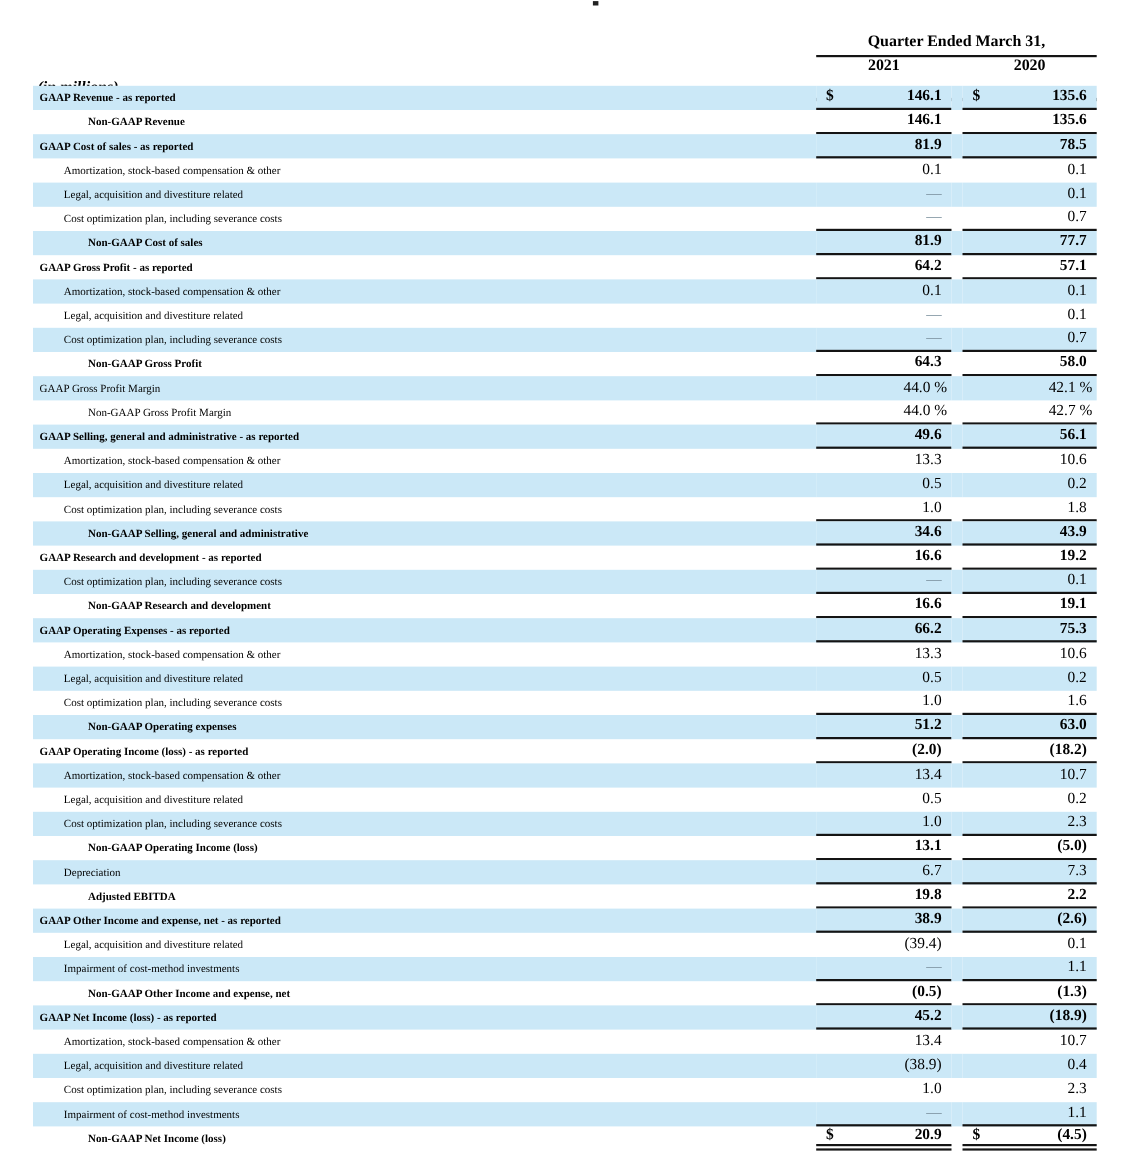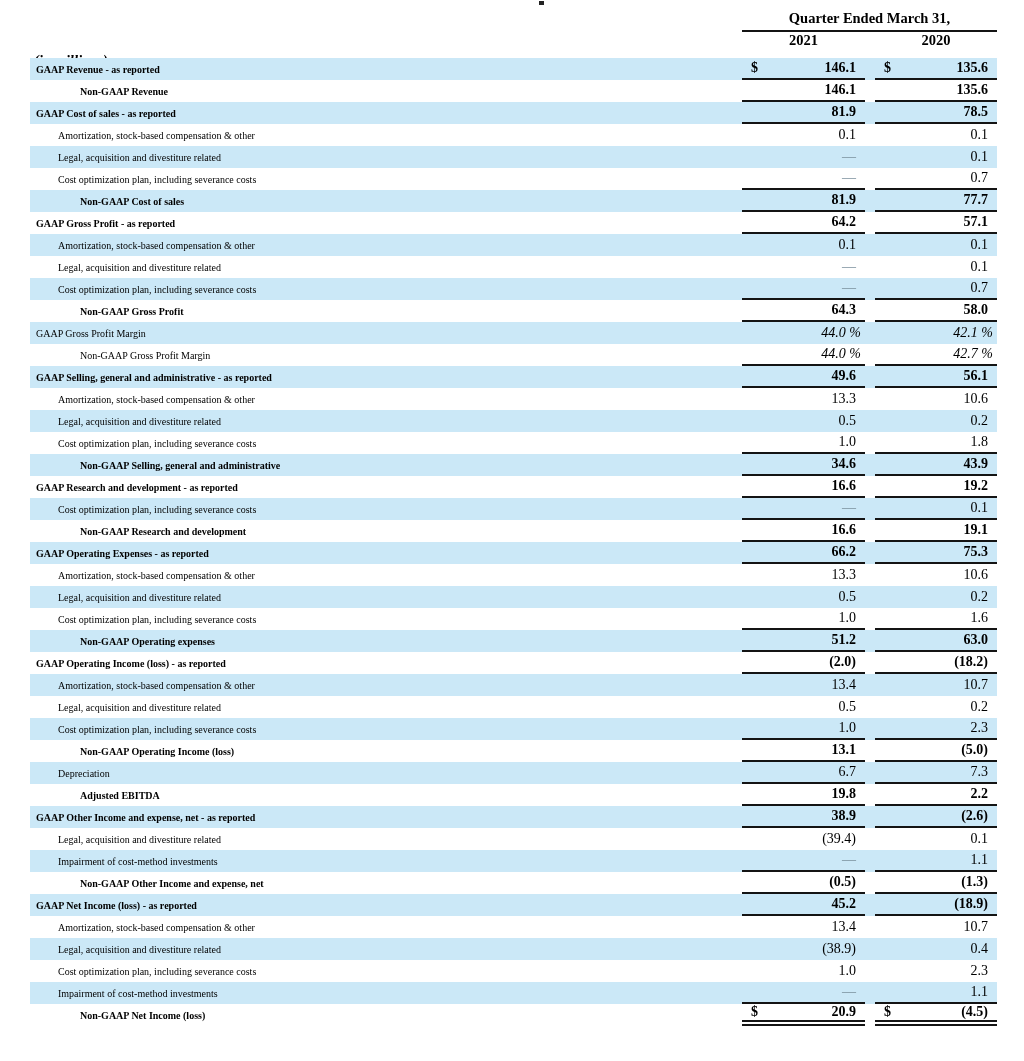--- a/index.html
+++ b/index.html
@@ -7,21 +7,21 @@
     width: 1024px; height: 1061px;
     background: #ffffff;
     font-family: "Liberation Serif", "DejaVu Serif", serif;
     color: var(--text, #000);
     position: relative;
   }
   .artifact {
     position: absolute; left: 539px; top: 1px;
     width: 5px; height: 4px; background: #222;
   }
-  .fin-table { position: absolute; left: 30px; top: 6px; width: 967px; }
+  .fin-table { position: absolute; left: 30px; top: 26px; width: 967px; }
   .grid-row {
     display: grid;
     grid-template-columns: 712px 123px 10px 122px;
   }
   
   .title-row { height: 26px; }
   .title-cell {
     grid-column: 2 / 5;
     display: flex; align-items: flex-end; justify-content: center;
     font-weight: bold; font-size: 14.5px;
@@ -51,21 +51,21 @@
   .ind1 { padding-left: 28px; }
   .ind2 { padding-left: 50px; }
   .val { display: flex; align-items: center; font-size: 14px; }
   .val .cur { padding-left: 9px; }
   .val .num { margin-left: auto; padding-right: 9px; }
   .rule-none   { border-bottom: none; }
   .rule-single { border-bottom: 2px solid var(--rule, #111); }
   .rule-double { border-bottom: 6px double var(--rule, #111); }
   .row.bold .lbl, .row.bold .num, .row.bold .cur { font-weight: bold; }
   .row.italic .lbl { }
-  .row.italic .num { font-style: italic; padding-right: 4px; }
+  .row.italic .num { padding-right: 4px; }
   .num.dash { color: var(--dash, #7a8f9c); }
 </style>
 </head>
 <body>
 
 <div class="artifact"></div>
 
 <div class="fin-table">
   <div class="grid-row title-row">
     <div></div>

